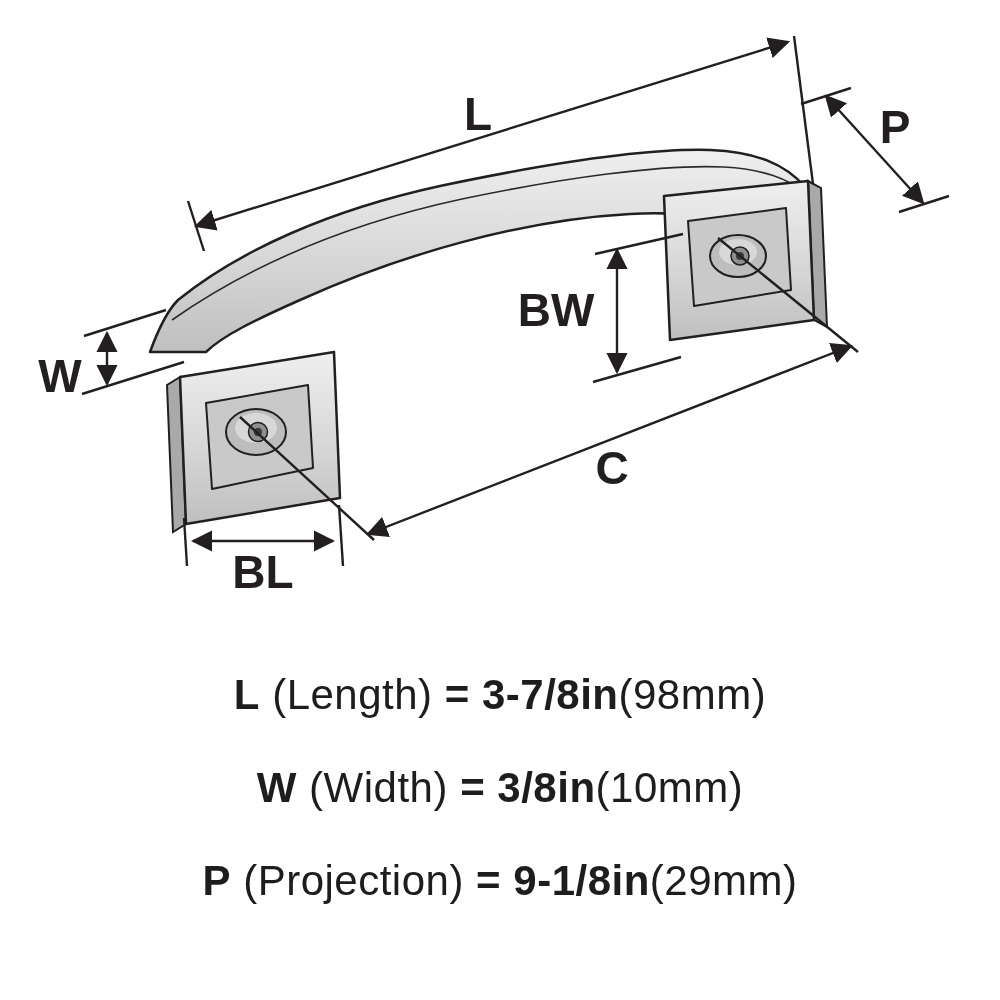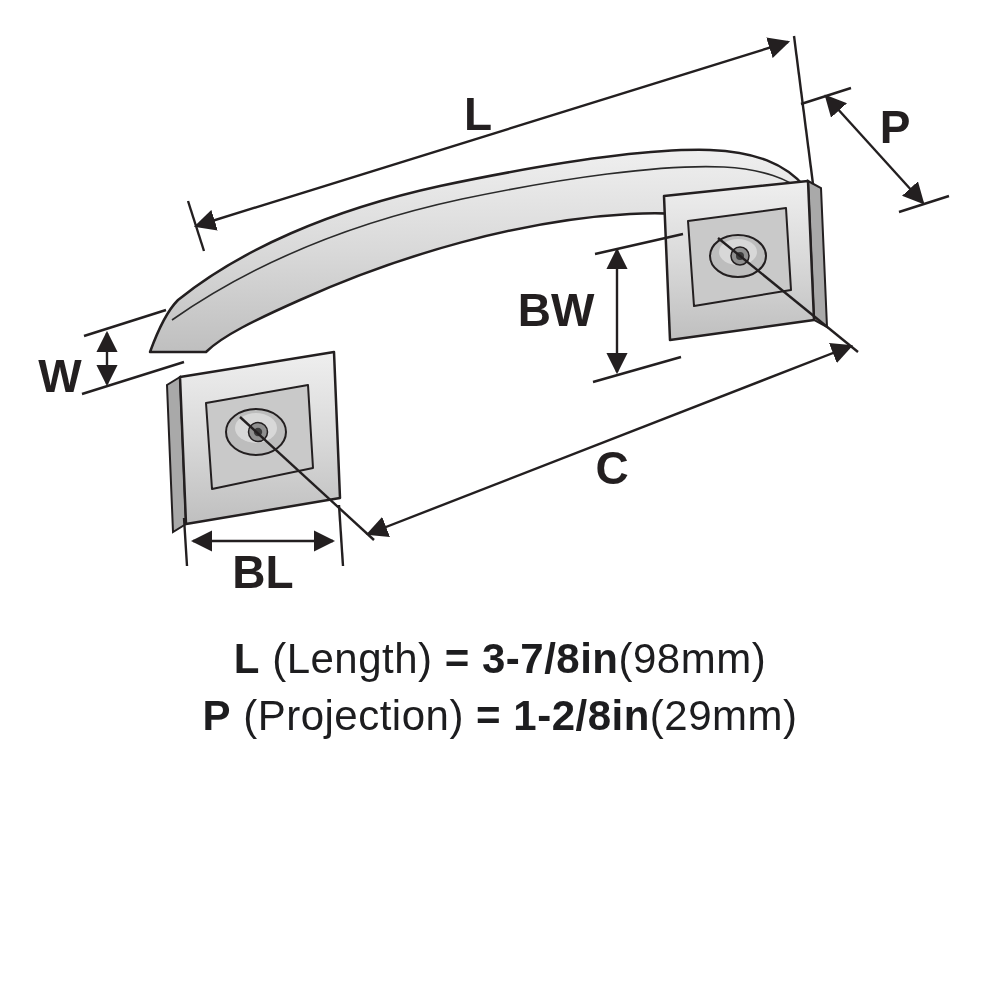--- a/index.html
+++ b/index.html
@@ -29,21 +29,21 @@
     position: absolute;
     top: 630px;
     left: 0;
     right: 0;
     text-align: center;
     color: #1d1d1f;
     font-size: 42px;
     line-height: 57px;
     letter-spacing: 0.5px;
   }
-  .spec-row { white-space: nowrap; }
+  .spec-row { white-space: nowrap; margin-top: 36px; }
   .spec-row .b { font-weight: 700; }
 </style>
 </head>
 <body>
 
 <div class="page">
 
   <svg class="diagram-svg" width="1000" height="1000" viewBox="0 0 1000 1000">
     <defs>
       <linearGradient id="metalGrad" x1="0" y1="0" x2="0" y2="1">
@@ -134,25 +134,31 @@
 
   <div class="spec-list">
 
     <div class="spec-row">
       <span class="b">L</span>
       <span>(Length)</span>
       <span class="b">=</span>
       <span class="b">3-7/8in</span><span>(98mm)</span>
     </div>
 
+    <div class="spec-row">
+      <span class="b">W</span>
+      <span>(Width)</span>
+      <span class="b">=</span>
+      <span class="b">3/8in</span><span>(10mm)</span>
+    </div>
 
     <div class="spec-row">
       <span class="b">P</span>
       <span>(Projection)</span>
       <span class="b">=</span>
-      <span class="b">1-2/8in</span><span>(29mm)</span>
+      <span class="b">9-1/8in</span><span>(29mm)</span>
     </div>
 
 
 
 
   </div>
 </div>
 
 </body></html>

